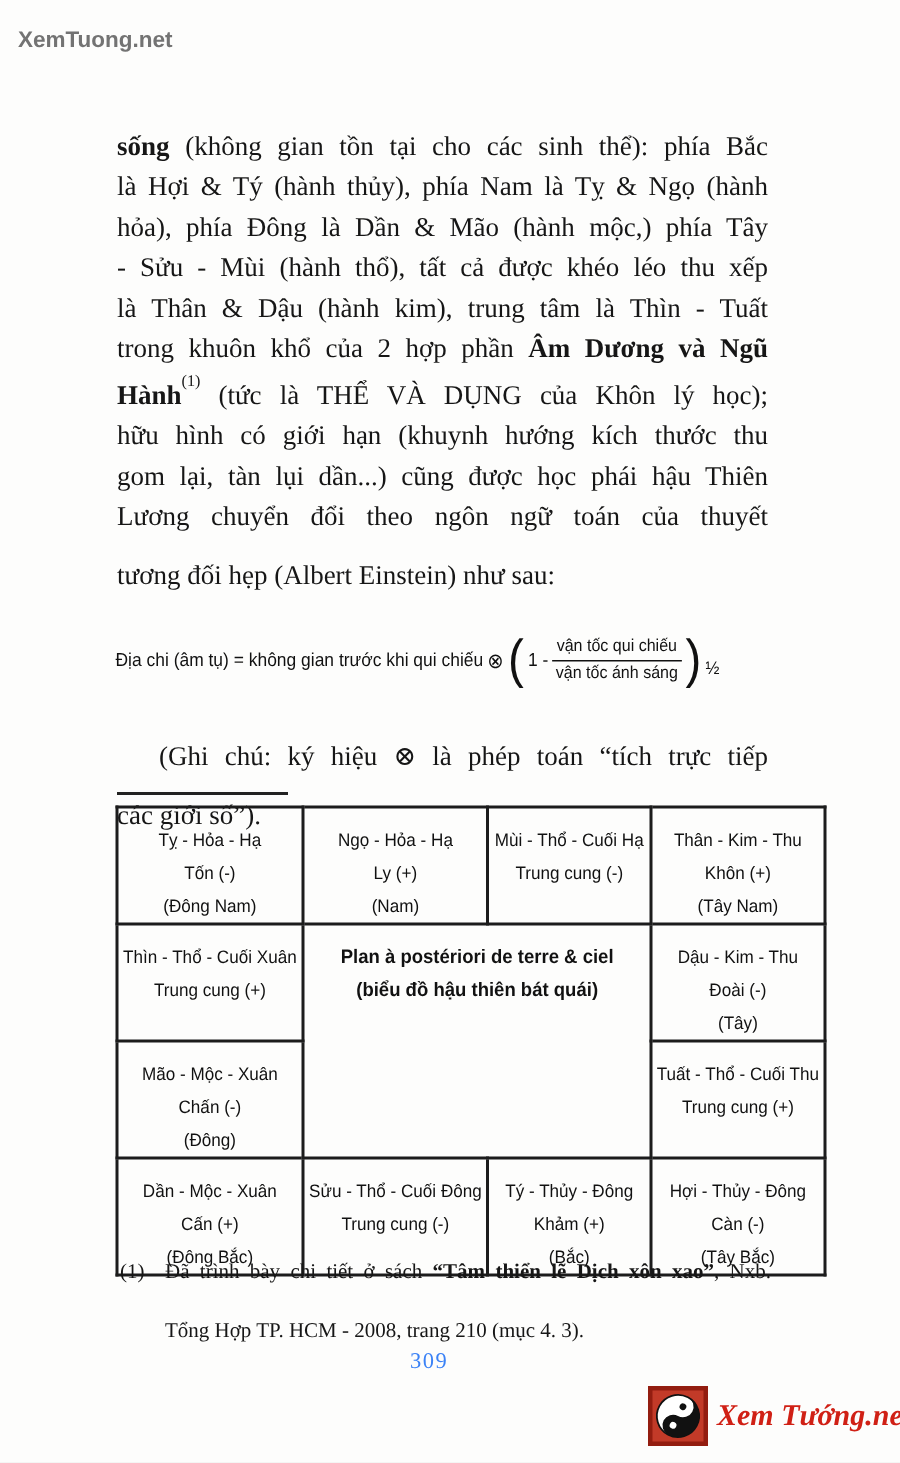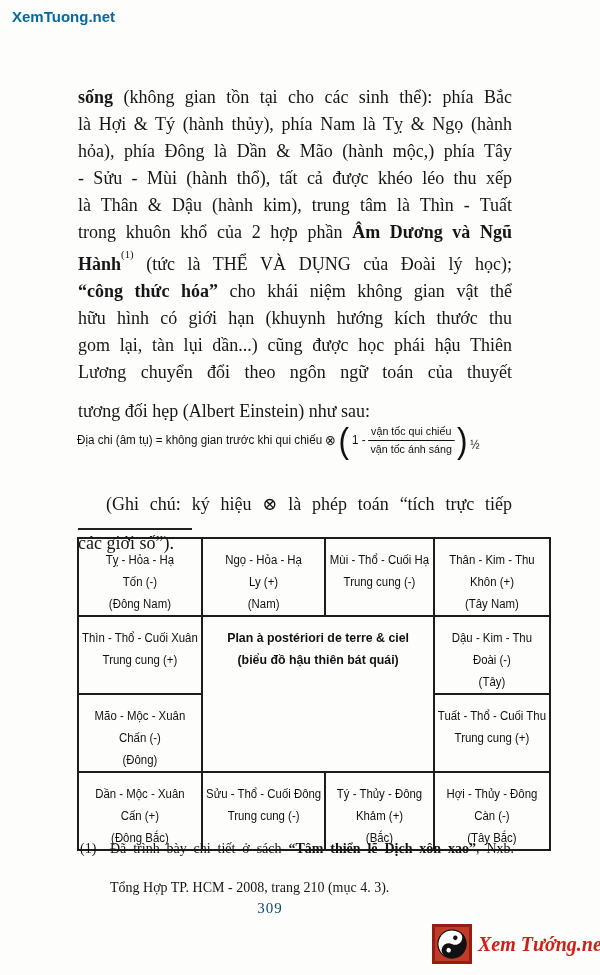--- a/index.html
+++ b/index.html
@@ -6,23 +6,23 @@
   body { background:#e8e8e8; }
   .page {
     position:relative; width:600px; height:975px; margin:0 auto;
     background:#fdfdfc; overflow:hidden;
     font-family:"Liberation Serif","DejaVu Serif",serif; color:#161616;
   }
   .b { font-weight:bold;margin-top:29px; }
   sup { font-size:0.6em; position:relative; top:-0.45em; }
 
   .site-link {
-    position:absolute; left:12px; top:8px;
+    position:absolute; left:12px; top:18px;
     font:bold 15px "Liberation Sans","DejaVu Sans",sans-serif;
-    color:#0369a1; cursor:pointer;text-align:right;
+    color:#737373; cursor:pointer;text-align:right;
   }
 
   .body-text {
     position:absolute; left:78px; top:84px; width:434px;
     font-size:18px; line-height:27px;
   }
   .justify-lines > .tline { text-align:justify; text-align-last:justify; }
   .justify-lines > .tline:last-child { text-align-last:left;margin-top:12px; }
 
   .formula {
@@ -62,22 +62,22 @@
   td.center-cell { vertical-align:middle; font-weight:bold; font-size:13px; line-height:22px; padding:0; }
 
   .footnote {
     position:absolute; left:80px; top:835px; width:434px;
     display:flex; font-size:14px; line-height:27px;
   }
   .fn-marker { flex:0 0 30px; }
   .fn-text { flex:1 1 auto; }
 
   .page-num {
-    position:absolute; left:0; top:900px; width:540px; text-align:center;
-    font-size:15px; letter-spacing:1px; color:#0c4a6e;
+    position:absolute; left:16px; top:900px; width:540px; text-align:center;
+    font-size:15px; letter-spacing:1px; color:#3b82f6;
   }
 
   .logo { position:absolute; left:432px; top:924px; display:flex; align-items:center; gap:6px; }
   .logo-box {
     width:40px; height:40px; box-sizing:border-box;
     background:#c23a28; border:3px solid #931d10;
     display:flex; align-items:center; justify-content:center;
   }
   .logo-box svg { transform:rotate(28deg); }
   .logo-text {
@@ -93,22 +93,21 @@
 
   <a class="site-link">XemTuong.net</a>
 
   <div class="body-text justify-lines">
       <div class="tline"><span class="b">sống</span><span> (không gian tồn tại cho các sinh thể): phía Bắc</span></div>
       <div class="tline"><span>là Hợi &amp; Tý (hành thủy), phía Nam là Tỵ &amp; Ngọ (hành</span></div>
       <div class="tline"><span>hỏa), phía Đông là Dần &amp; Mão (hành mộc,) phía Tây</span></div>
       <div class="tline"><span>- Sửu - Mùi (hành thổ), tất cả được khéo léo thu xếp</span></div>
       <div class="tline"><span>là Thân &amp; Dậu (hành kim), trung tâm là Thìn - Tuất</span></div>
       <div class="tline"><span>trong khuôn khổ của 2 hợp phần </span><span class="b">Âm Dương và Ngũ</span></div>
-      <div class="tline"><span class="b">Hành</span><sup>(1)</sup><span> (tức là THỂ VÀ DỤNG của Đoài lý học);</span></div>
-      <div class="tline"><span class="b">“công thức hóa”</span><span> cho khái niệm không gian vật thể</span></div>
+      <div class="tline"><span class="b">Hành</span><sup>(1)</sup><span> (tức là THỂ VÀ DỤNG của Khôn lý học);</span></div>
       <div class="tline"><span>hữu hình có giới hạn (khuynh hướng kích thước thu</span></div>
       <div class="tline"><span>gom lại, tàn lụi dần...) cũng được học phái hậu Thiên</span></div>
       <div class="tline"><span>Lương chuyển đổi theo ngôn ngữ toán của thuyết</span></div>
       <div class="tline"><span>tương đối hẹp (Albert Einstein) như sau:</span></div>
     </div>
 
   <div class="formula">
     <span class="lhs">Địa chi (âm tụ) = không gian trước khi qui chiếu</span>
     <span class="otimes">⊗</span>
     <span class="bigparen">(</span>

